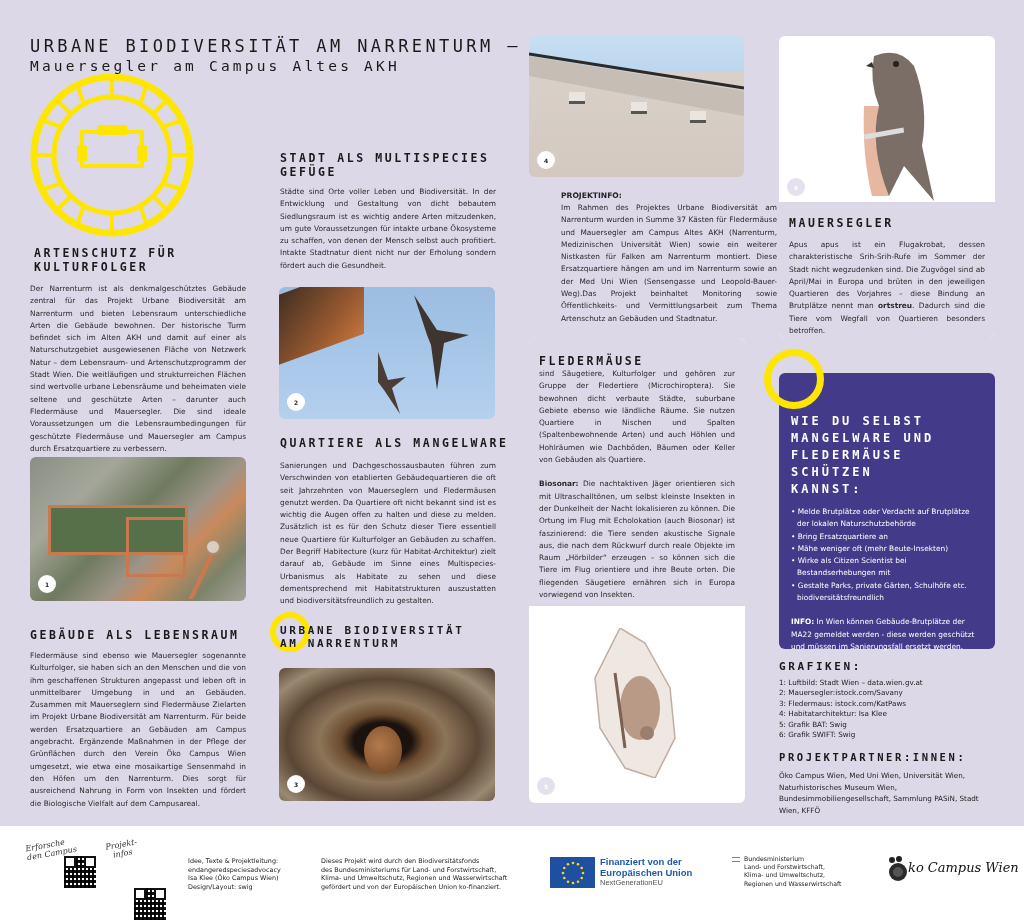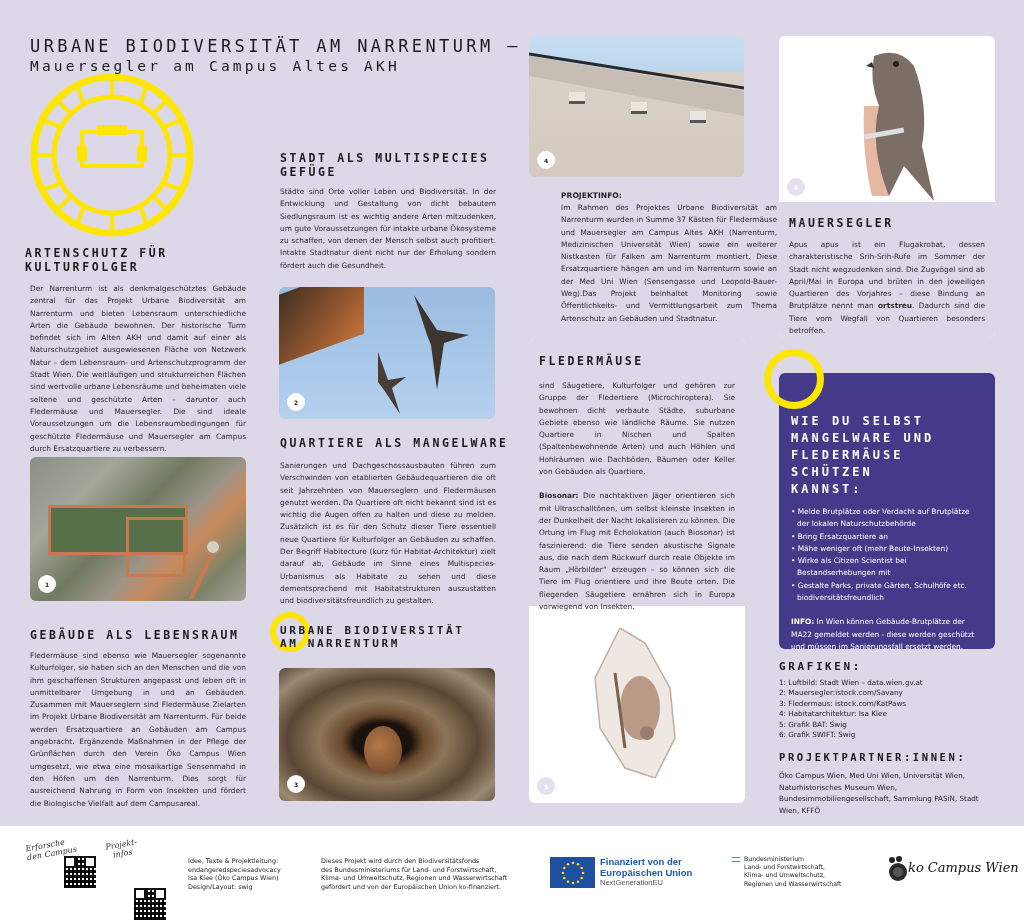--- a/index.html
+++ b/index.html
@@ -61,21 +61,21 @@
     <rect x="70" y="55" width="30" height="10" fill="#ffe600"></rect>
     <rect x="50" y="75" width="10" height="16" fill="#ffe600"></rect>
     <rect x="110" y="75" width="10" height="16" fill="#ffe600"></rect>
   </svg>
 
   <div class="abs mono title">
     <div>URBANE BIODIVERSITÄT AM NARRENTURM –</div>
     <div class="sub">Mauersegler am Campus Altes AKH</div>
   </div>
 
-  <div class="abs mono h" style="left:25px;top:246px;">
+  <div class="abs mono h" style="left:34px;top:246px;">
     <div>ARTENSCHUTZ FÜR</div>
     <div>KULTURFOLGER</div>
   </div>
   <p class="abs body" style="left:30px;top:283px;width:216px;">Der Narrenturm ist als denkmalgeschütztes Gebäude zentral für das Projekt Urbane Biodiversität am Narrenturm und bieten Lebensraum unterschiedliche Arten die Gebäude bewohnen. Der historische Turm befindet sich im Alten AKH und damit auf einer als Naturschutzgebiet ausgewiesenen Fläche von Netzwerk Natur – dem Lebensraum- und Artenschutzprogramm der Stadt Wien. Die weitläufigen und strukturreichen Flächen sind wertvolle urbane Lebensräume und beheimaten viele seltene und geschützte Arten – darunter auch Fledermäuse und Mauersegler. Die sind ideale Voraussetzungen um die Lebensraumbedingungen für geschützte Fledermäuse und Mauersegler am Campus durch Ersatzquartiere zu verbessern.</p>
 
   <div class="abs img" style="left:30px;top:457px;width:216px;height:144px;background:linear-gradient(135deg,#8a8f86 0%,#a4a69a 25%,#6f7a5f 45%,#9c9488 60%,#c98a5c 70%,#7c8369 85%,#a5a29b 100%);">
     <div class="abs" style="left:18px;top:48px;width:140px;height:50px;border:3px solid #c77a50;background:#57704a;"></div>
     <div class="abs" style="left:96px;top:60px;width:60px;height:60px;border:3px solid #c77a50;"></div>
     <div class="abs" style="left:170px;top:92px;width:40px;height:50px;border-left:5px solid #c77a50;transform:skewX(-25deg);"></div>
     <div class="abs" style="left:175px;top:82px;width:16px;height:16px;border-radius:50%;background:#d8cfc4;border:2px solid #b08a6c;"></div>
@@ -128,21 +128,21 @@
   </div>
 
   <div class="abs" style="left:529px;top:190px;width:216px;margin-left:32px;">
     <div style="font-size:7.6px;font-weight:bold;line-height:12px;">PROJEKTINFO:</div>
     <p class="body">Im Rahmen des Projektes Urbane Biodiversität am Narrenturm wurden in Summe 37 Kästen für Fledermäuse und Mauersegler am Campus Altes AKH (Narrenturm, Medizinischen Universität Wien) sowie ein weiterer Nistkasten für Falken am Narrenturm montiert. Diese Ersatzquartiere hängen am und im Narrenturm sowie an der Med Uni Wien (Sensengasse und Leopold-Bauer-Weg).Das Projekt beinhaltet Monitoring sowie Öffentlichkeits- und Vermittlungsarbeit zum Thema Artenschutz an Gebäuden und Stadtnatur.</p>
   </div>
 
   <div class="abs card" style="left:529px;top:338px;width:216px;height:465px;">
     <div class="txt" style="padding:16px 10px 10px 10px;height:268px;">
       <div class="mono h">FLEDERMÄUSE</div>
-      <p class="body" style="margin-top:12px;">sind Säugetiere, Kulturfolger und gehören zur Gruppe der Fledertiere (Microchiroptera). Sie bewohnen dicht verbaute Städte, suburbane Gebiete ebenso wie ländliche Räume. Sie nutzen Quartiere in Nischen und Spalten (Spaltenbewohnende Arten) und auch Höhlen und Hohlräumen wie Dachböden, Bäumen oder Keller von Gebäuden als Quartiere.</p>
+      <p class="body" style="">sind Säugetiere, Kulturfolger und gehören zur Gruppe der Fledertiere (Microchiroptera). Sie bewohnen dicht verbaute Städte, suburbane Gebiete ebenso wie ländliche Räume. Sie nutzen Quartiere in Nischen und Spalten (Spaltenbewohnende Arten) und auch Höhlen und Hohlräumen wie Dachböden, Bäumen oder Keller von Gebäuden als Quartiere.</p>
       <p class="body" style="margin-top:12px;"><b>Biosonar:</b><span> Die nachtaktiven Jäger orientieren sich mit Ultraschalltönen, um selbst kleinste Insekten in der Dunkelheit der Nacht lokalisieren zu können. Die Ortung im Flug mit Echolokation (auch Biosonar) ist faszinierend: die Tiere senden akustische Signale aus, die nach dem Rückwurf durch reale Objekte im Raum „Hörbilder“ erzeugen – so können sich die Tiere im Flug orientiere und ihre Beute orten. Die fliegenden Säugetiere ernähren sich in Europa vorwiegend von Insekten.</span></p>
     </div>
     <svg class="abs" style="left:56px;top:290px;" width="100" height="150" viewBox="0 0 100 150">
       <path d="M35 0 L60 15 L85 60 L90 110 L70 150 L40 140 L15 100 L10 50 Z" fill="#efe7e2" stroke="#c0aea2" stroke-width="1.5"></path>
       <ellipse cx="55" cy="80" rx="20" ry="32" fill="#b99a86"></ellipse>
       <path d="M30 45 L40 120" stroke="#7c6050" stroke-width="3"></path>
       <circle cx="62" cy="105" r="7" fill="#9c7e6c"></circle>
     </svg>
     <div class="badge soft" style="left:8px;bottom:8px;">5</div>
   </div>

